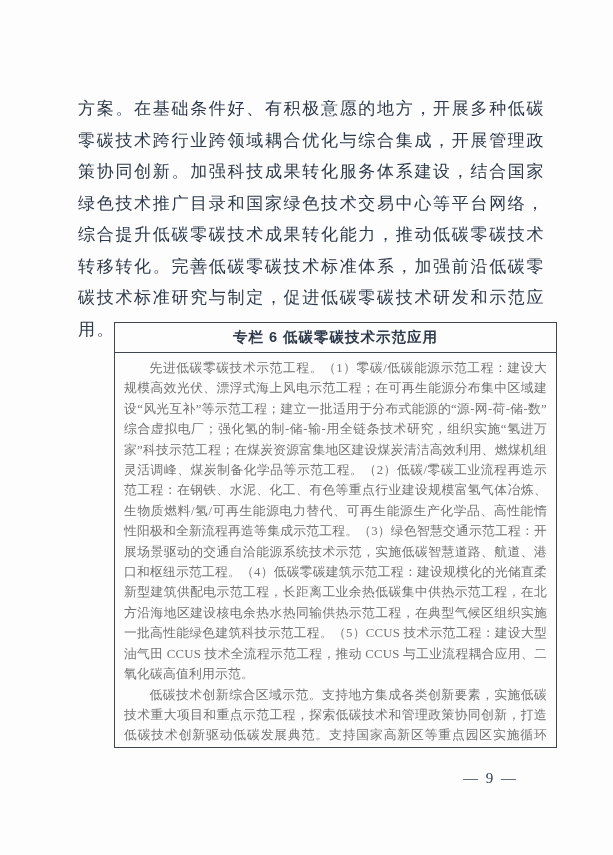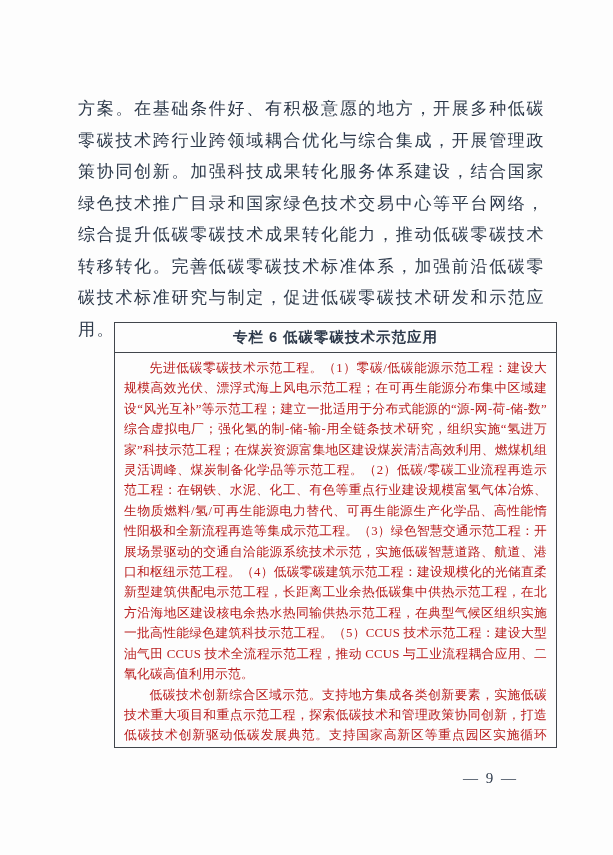--- a/index.html
+++ b/index.html
@@ -60,21 +60,21 @@
     .callout-body {
       box-sizing: border-box;
       height: calc(100% - 30px);
       padding: 5px 9px 4px 9px;
       overflow: hidden;
       font-size: 12.8px;
       line-height: 20.4px;
       letter-spacing: 0.2px;
       text-align: justify;
       text-justify: inter-character;
-      color: #b91c1c;
+      color: #737373;
     }
     .callout-body p {
       margin: 0;
       text-indent: 2em;
     }
 
     
     .page-number {
       position: absolute;
       top: 770px;

